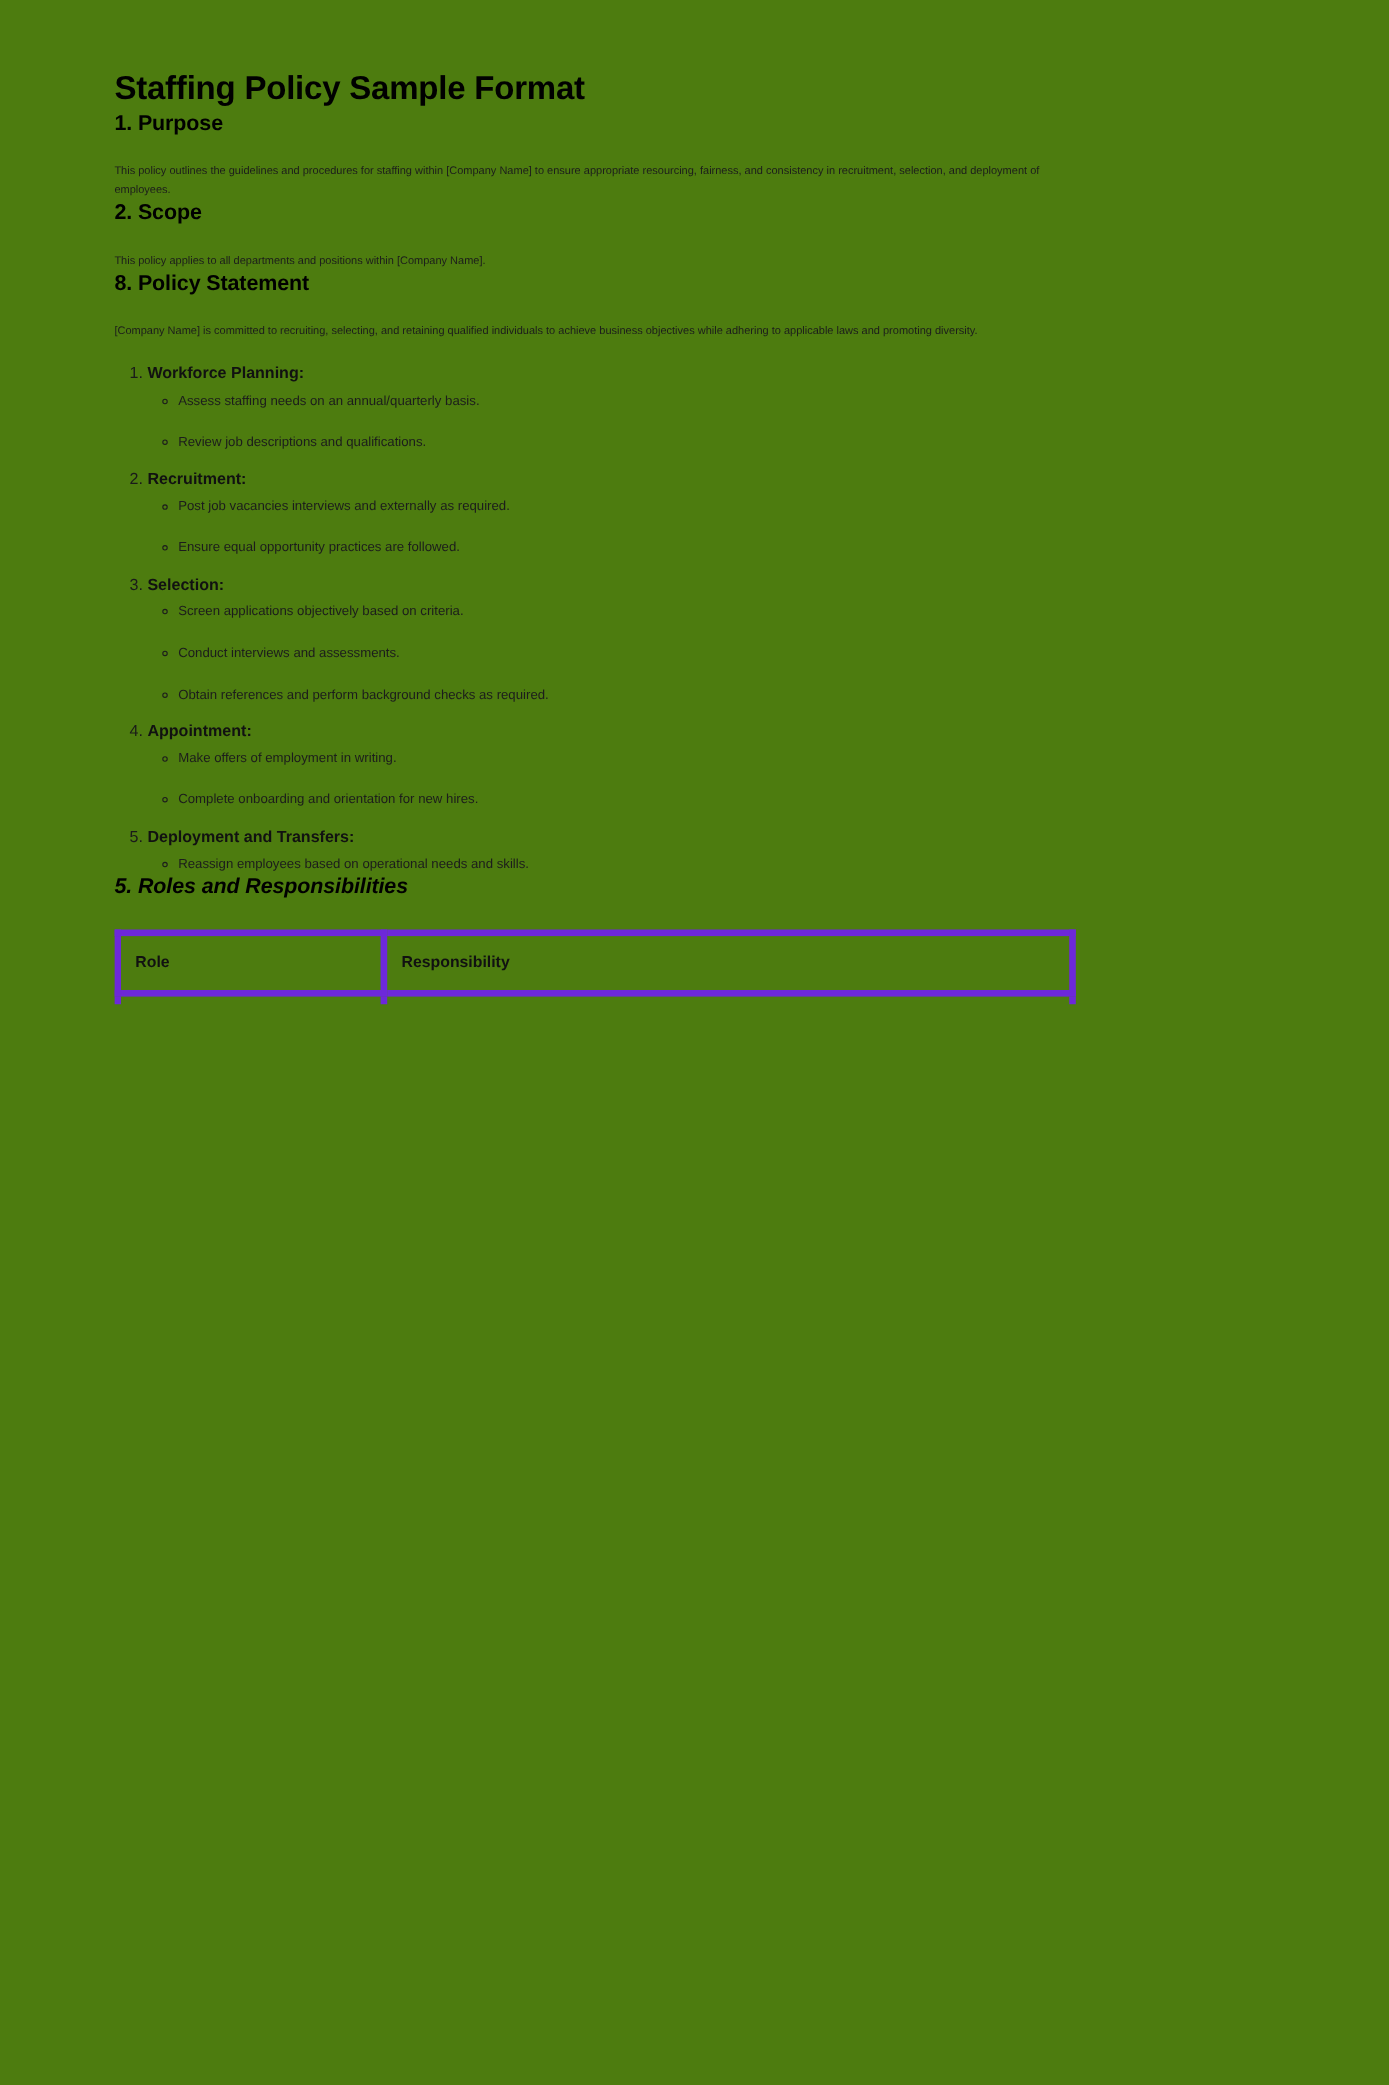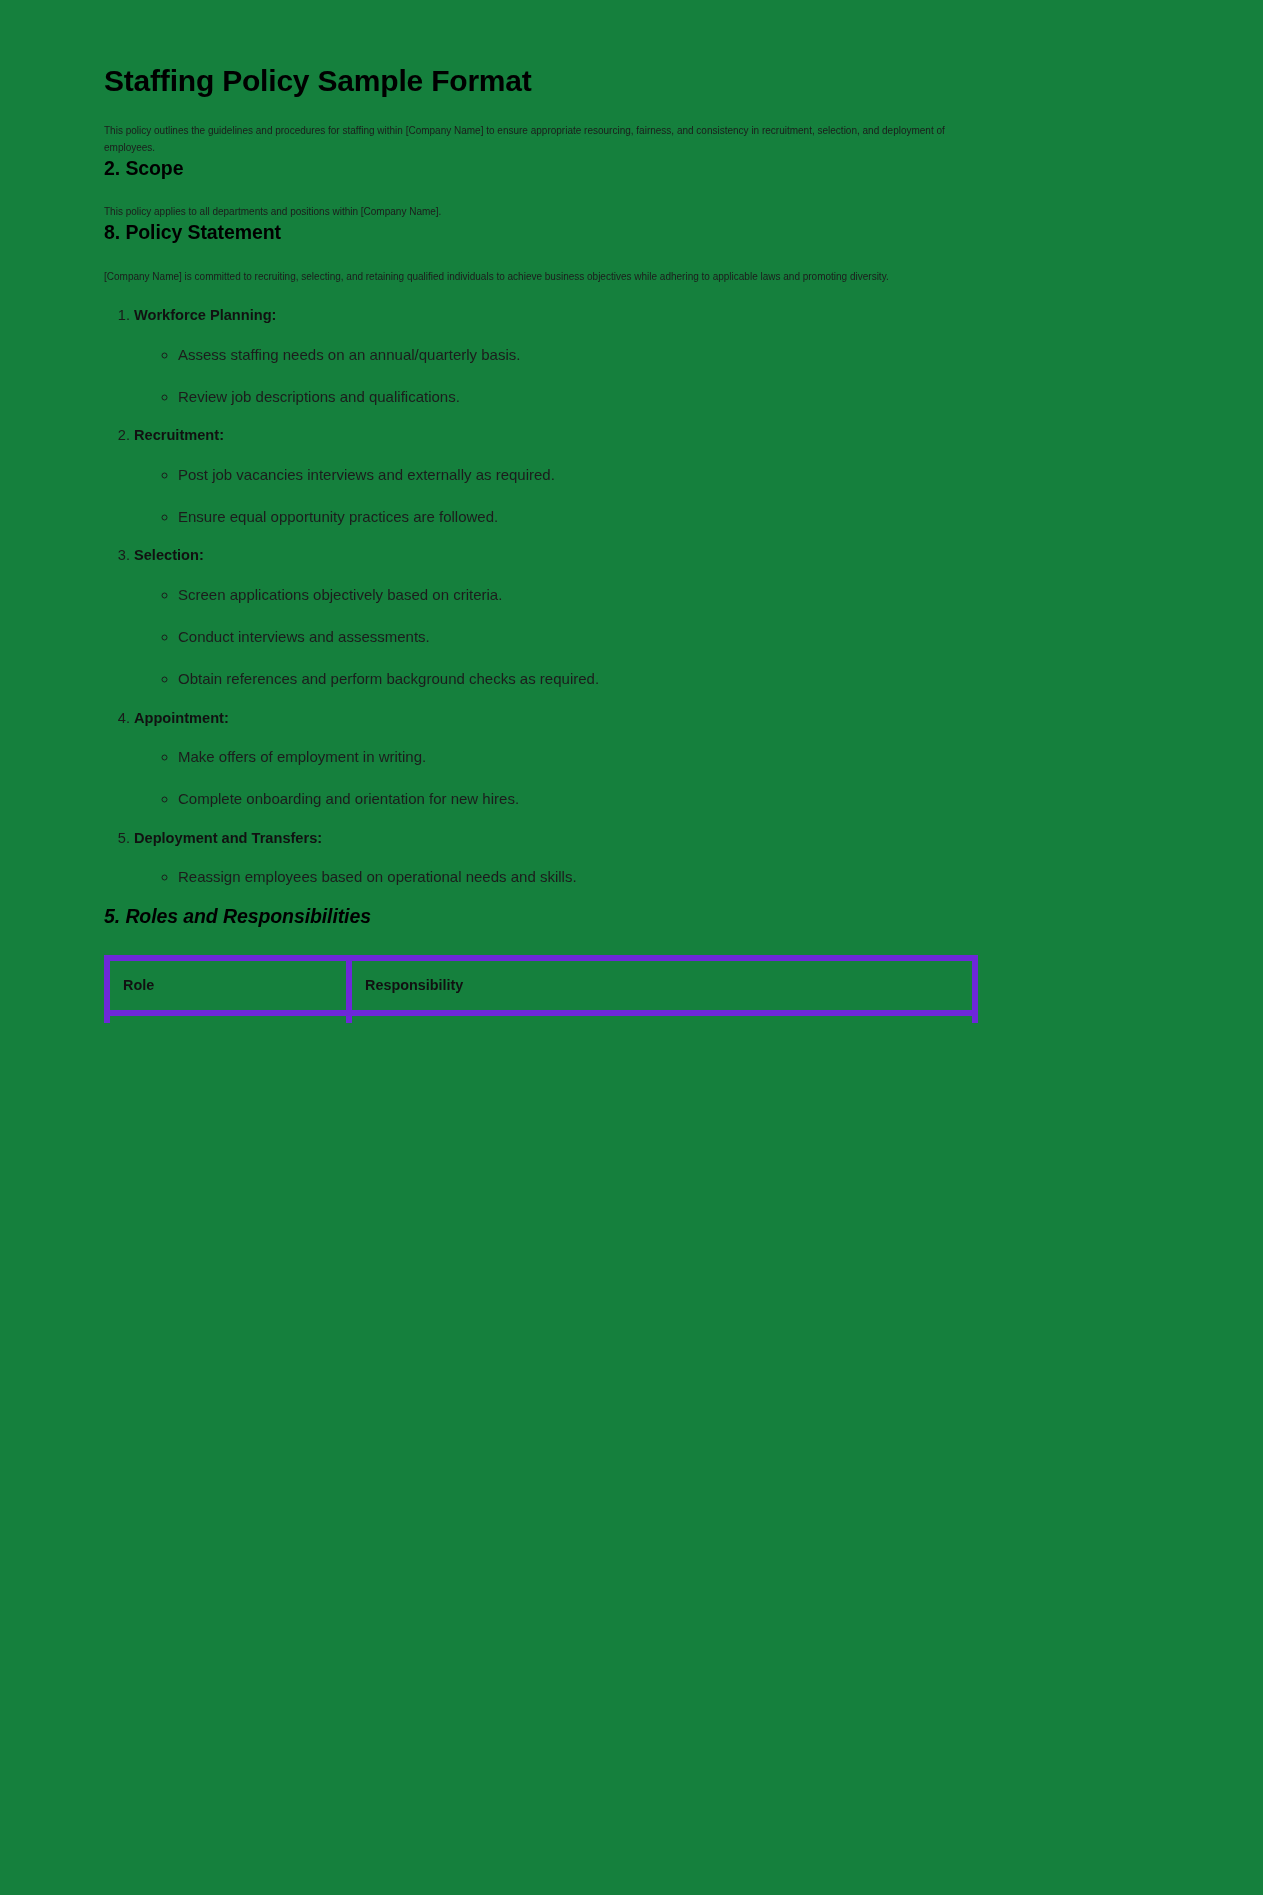--- a/index.html
+++ b/index.html
@@ -11,21 +11,21 @@
     width: 1263px;
     height: 1895px;
     font-family: "Liberation Sans", sans-serif;
     color: #1a1a1a;
     -webkit-font-smoothing: antialiased;
   }
   .page {
     position: relative;
     width: 1263px;
     height: 1895px;
-    background: #15803d;
+    background: #4d7c0f;
     box-sizing: border-box;
     padding: 62px 100px 0 104px;
   }
   .doc {
     width: 878px;
   }
   h1.doc-title {
     font-size: 30px;
     line-height: 1.25;
     font-weight: bold;
@@ -76,24 +76,24 @@
     font-weight: bold;
     font-size: 14.6px;
     color: #111111;
   }
   ul.sub-list {
     list-style-type: circle;
     margin: 3px 0 0 0;
     padding-left: 28px;
   }
   ul.sub-list > li {
-    font-size: 15px;
+    font-size: 12px;
     line-height: 1.55;
     color: #1c1c1c;
-    margin: 16px;
+    margin: 0;
   }
   ul.sub-list > li + li {
     margin-top: 19px;
   }
 
   table.roles-table {
     border-collapse: collapse;
     margin-top: 25px;
     width: 874px;
     table-layout: fixed;
@@ -119,20 +119,21 @@
   }
 </style>
 </head>
 <body>
 
 <div class="page">
   <div class="doc">
 
     <h1 class="doc-title">Staffing Policy Sample Format</h1>
 
+    <h2 class="section-heading sec-1-h">1. Purpose</h2>
     <p class="body-text">This policy outlines the guidelines and procedures for staffing within [Company Name] to ensure appropriate resourcing, fairness, and consistency in recruitment, selection, and deployment of employees.</p>
 
     <h2 class="section-heading sec-2-h">2. Scope</h2>
     <p class="body-text">This policy applies to all departments and positions within [Company Name].</p>
 
     <h2 class="section-heading sec-3-h">8. Policy Statement</h2>
     <p class="body-text">[Company Name] is committed to recruiting, selecting, and retaining qualified individuals to achieve business objectives while adhering to applicable laws and promoting diversity.</p>
 
 
     <ol class="proc-list">

